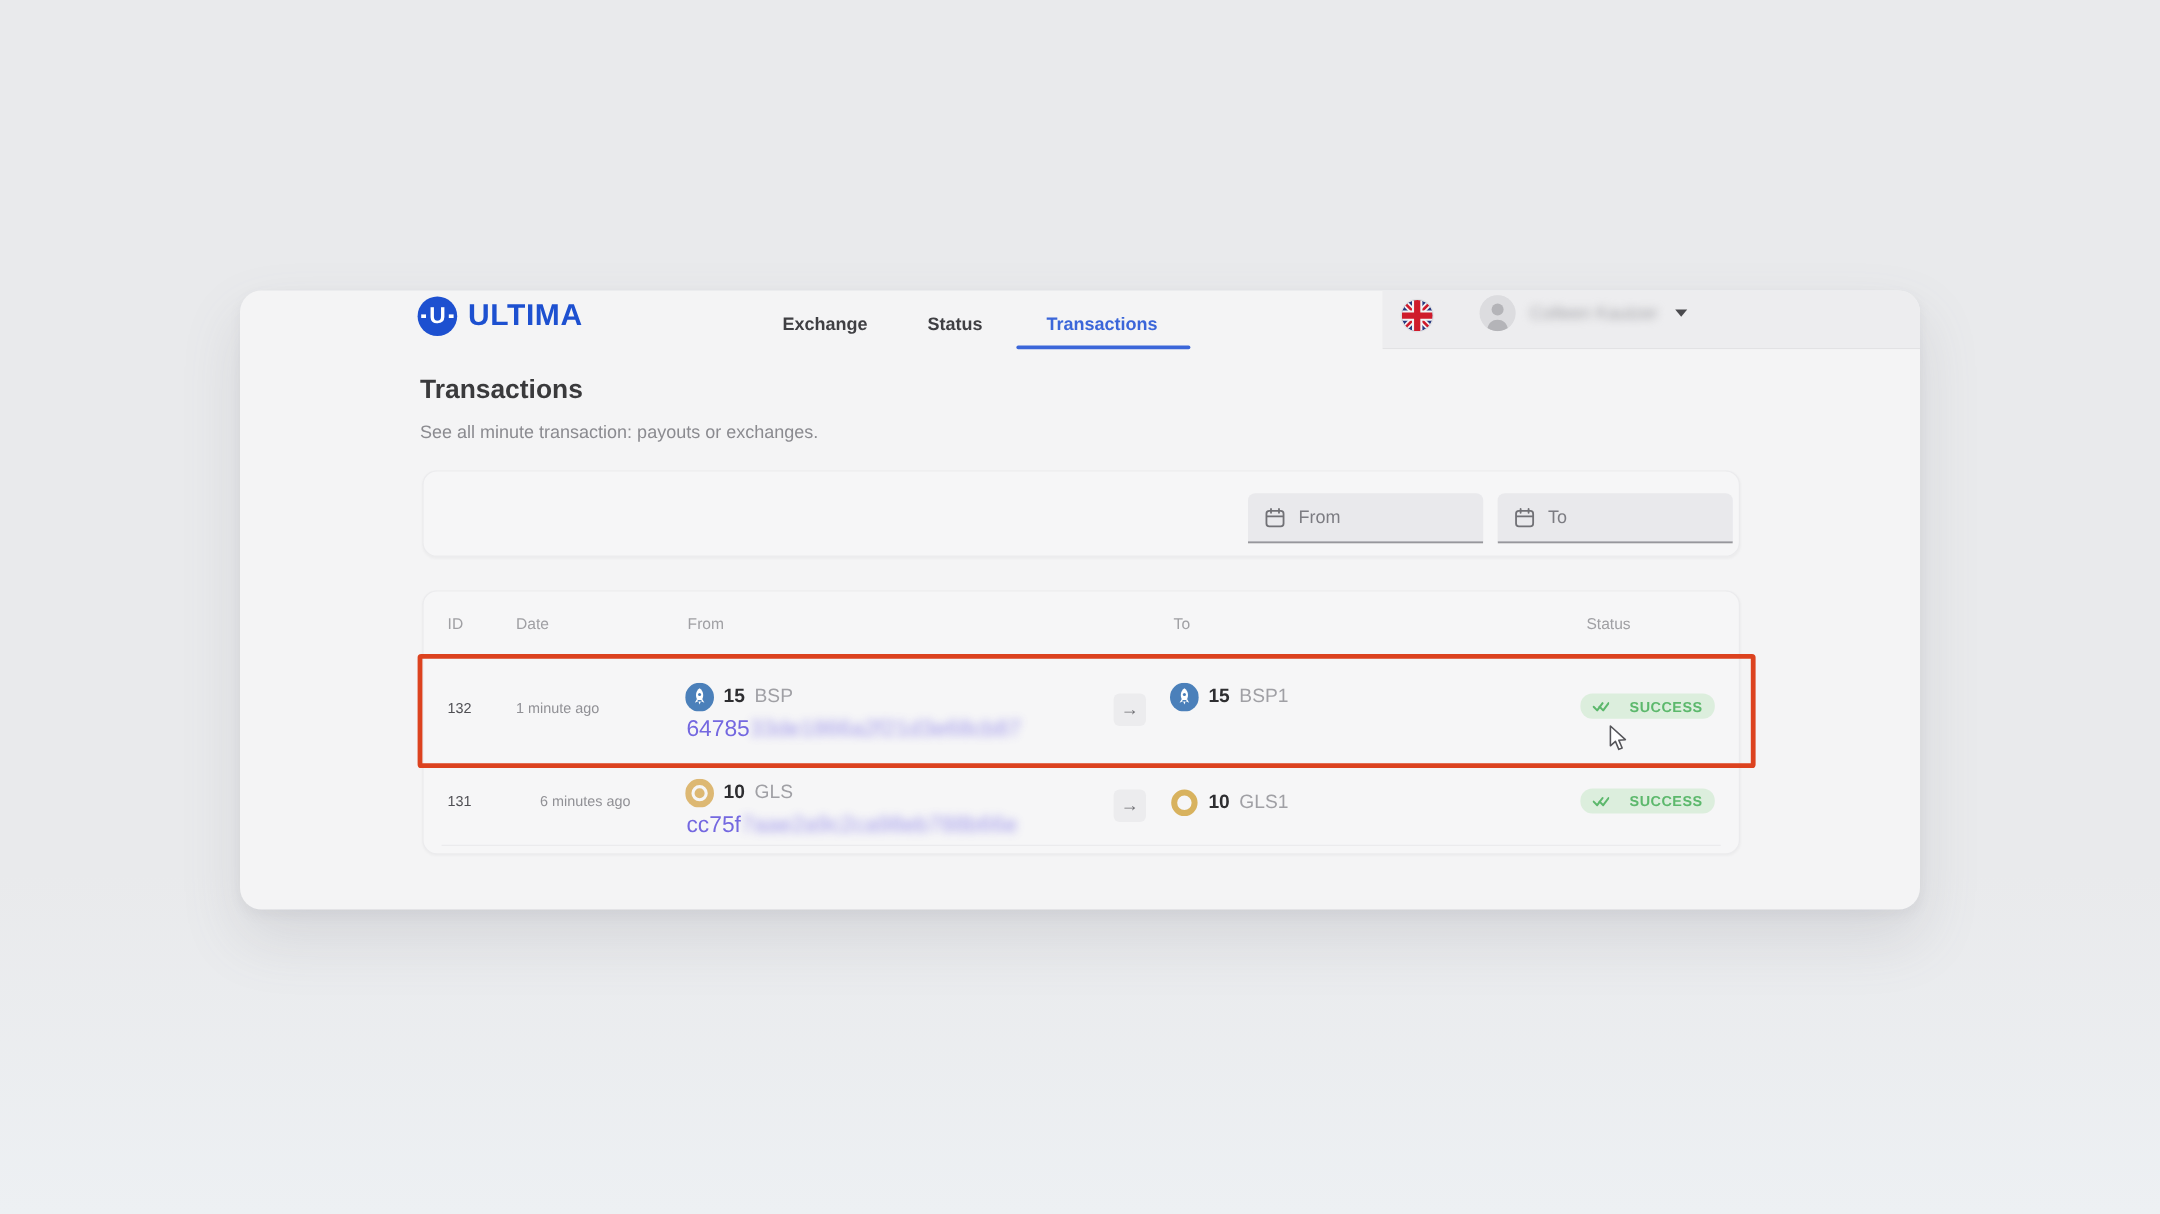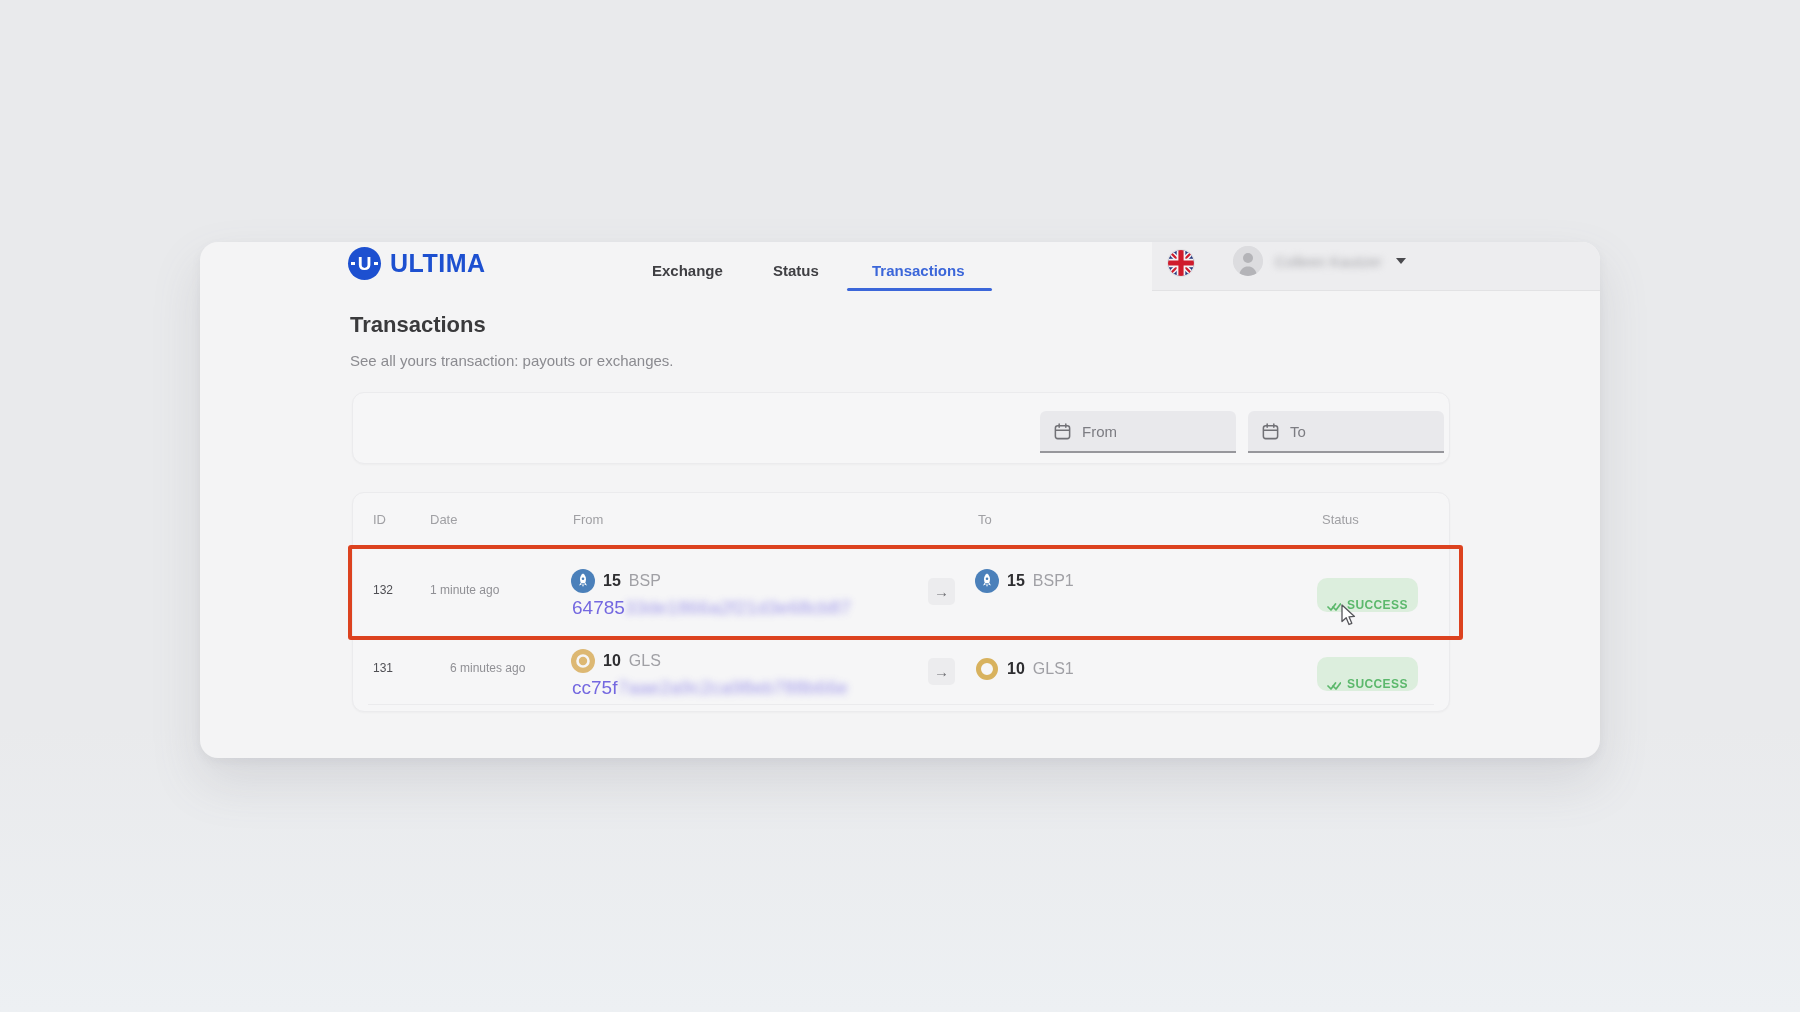--- a/index.html
+++ b/index.html
@@ -71,21 +71,21 @@
   .c-id{color:#4f4f54}.c-date{color:#909095}
   .coin-line{display:flex;align-items:center;gap:8px;height:24px;z-index:4}
   .coin-line .amt{font-size:16px;font-weight:700;color:#2e2e31}
   .coin-line .cur{font-size:16px;color:#a0a0a5}
   .coin-icon{width:24px;height:24px;flex:0 0 24px}
   .hash{font-size:19px;z-index:4;white-space:nowrap}
   .hash .pfx{color:var(--hash-link)}
   .hash .blur{color:#8d84e8;filter:blur(3.5px);opacity:.8}
   .arrow-chip{width:27px;height:27px;background:#ececee;border-radius:5px;display:flex;align-items:center;
               justify-content:center;font-size:15px;color:#6f6f74;z-index:4}
-  .status-pill{display:inline-flex;align-items:flex-end;gap:6px;height:34px;padding:0 10px;border-radius:10px;
+  .status-pill{display:inline-flex;align-items:center;gap:17px;height:21px;padding:0 10px;border-radius:10px;
                background:var(--success-bg);color:var(--success-text);font-size:12px;font-weight:700;
                letter-spacing:.4px;z-index:4}
   .row-divider{left:368px;width:1066px;height:1px;background:#e9e9eb;z-index:4}
 
   
   .highlight-box{left:348px;top:545px;width:1115px;height:95px;border:4px solid var(--highlight-red);
                  border-radius:3px;z-index:50}
   .cursor{left:1338px;top:603px;z-index:60}
 </style>
 </head>
@@ -131,21 +131,21 @@
         <circle cx="15" cy="15" r="15" fill="#dcdcdf"></circle>
         <circle cx="15" cy="12" r="5" fill="#b4b4b8"></circle>
         <path d="M6 30 c1-7 4.5-9.5 9-9.5 s8 2.5 9 9.5 z" fill="#b4b4b8"></path>
       </svg>
     </div>
     <span class="user-name">Colleen Kautzer</span>
     <span class="caret"></span>
   </div>
 
   <div class="abs page-title">Transactions</div>
-  <div class="abs page-subtitle">See all yours transaction: payouts or exchanges.</div>
+  <div class="abs page-subtitle">See all minute transaction: payouts or exchanges.</div>
 
   <div class="abs filter-bar"></div>
 
   <div class="abs date-input date-from">
     <svg width="19" height="19" viewBox="0 0 20 20">
       <rect x="2.5" y="4" width="15" height="13.5" rx="2.5" fill="none" stroke="#717176" stroke-width="1.6"></rect>
       <path d="M2.5 8.7 H17.5" stroke="#717176" stroke-width="1.6"></path>
       <path d="M6.5 2.2 V5.6 M13.5 2.2 V5.6" stroke="#717176" stroke-width="1.6" stroke-linecap="round"></path>
     </svg>
     <input placeholder="From" style="">

